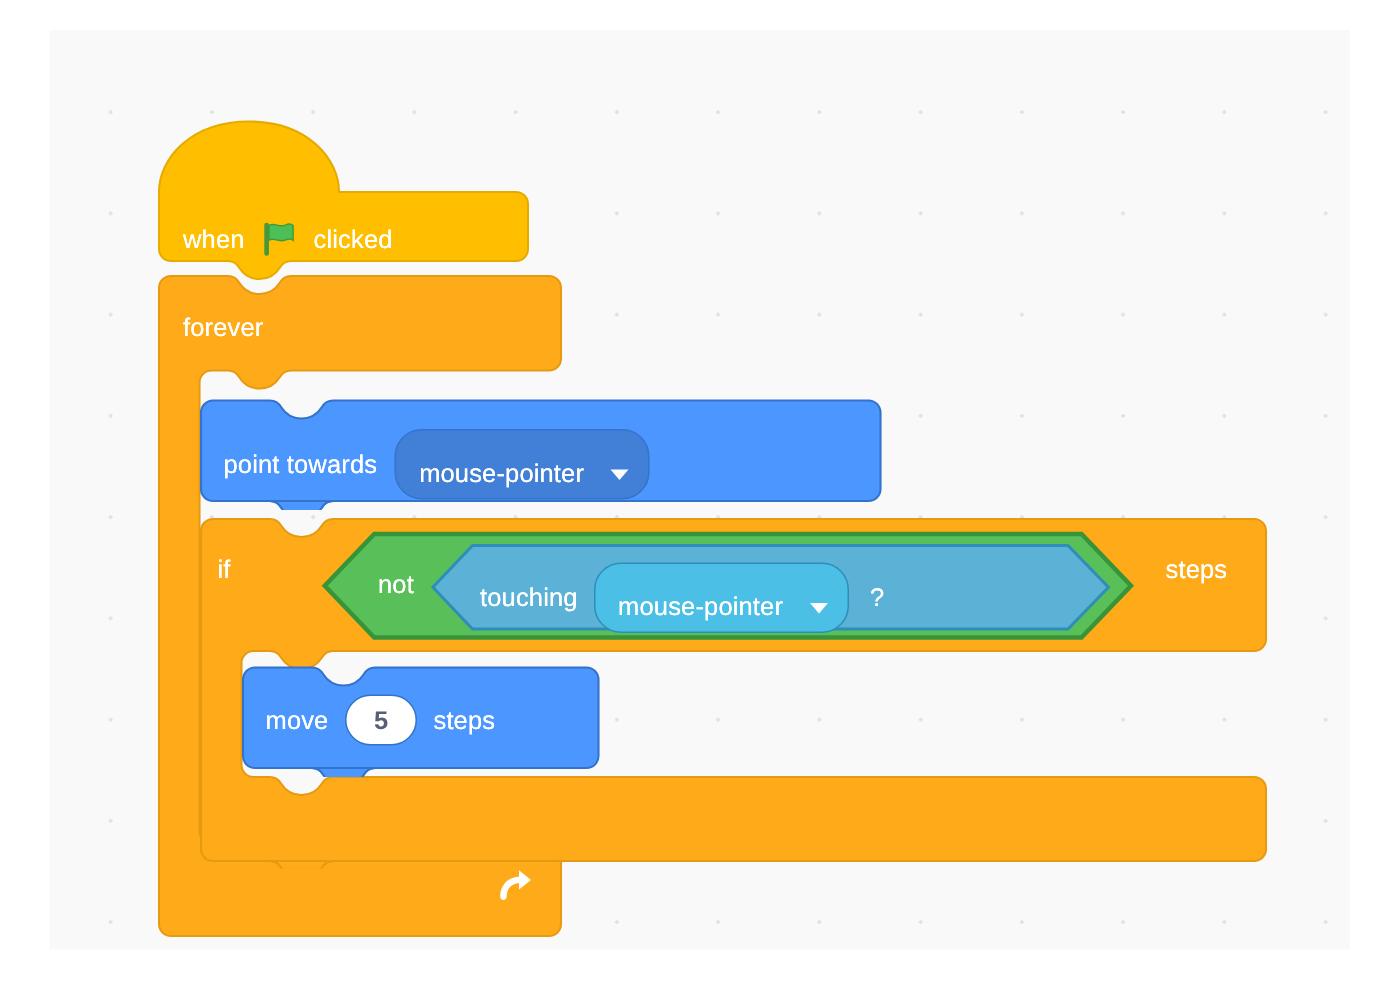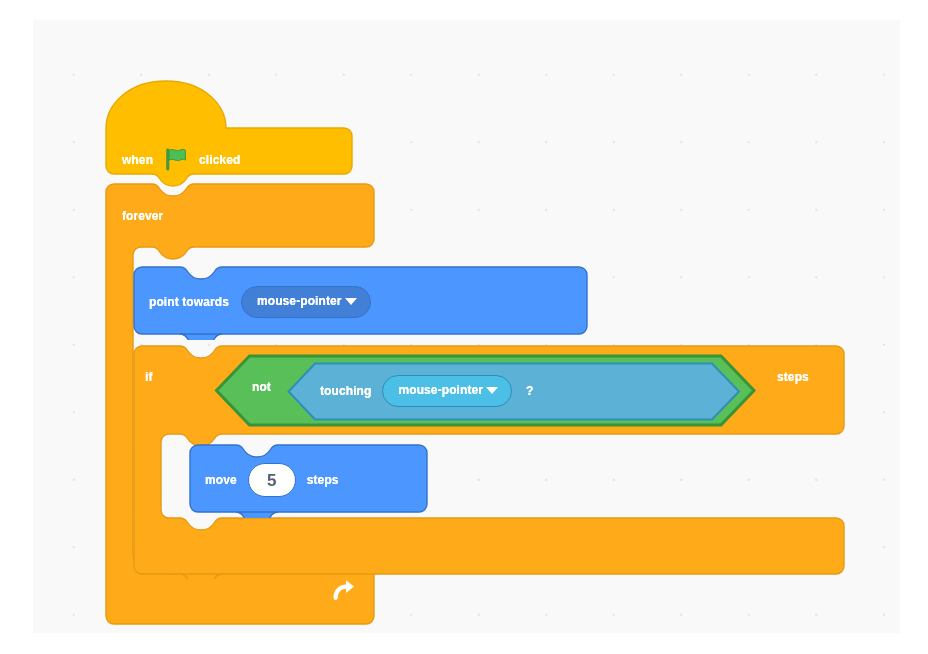--- a/index.html
+++ b/index.html
@@ -25,22 +25,22 @@
     background-color: #f9f9f9;
     background-image: radial-gradient(#e2e2e2 1.1px, transparent 1.2px);
     background-size: 67.5px 67.5px;
     background-position: 7px 21px;
     overflow: hidden;
   }
 
   
   .blk-label {
     color: #ffffff;
-    font-size: 12px;
-    font-weight: bold;
+    font-size: 17px;
+    font-weight: normal;
     line-height: 1;
     white-space: nowrap;
     letter-spacing: .1px;
     text-shadow: 0 0 0 currentColor;
   }
 
   
   #hat-block {
     position: absolute;
     left: 72px;
@@ -96,25 +96,25 @@
     left: 16px;
     top: 20px;
     display: flex;
     align-items: center;
     gap: 12px;
   }
 
   .dropdown-field {
     display: flex;
     align-items: center;
-    gap: 3px;
+    gap: 18px;
     background: #4280d7;
     border: 1px solid #3373cc;
     border-radius: 18px;
-    padding: 3px 13px 6px 15px;
+    padding: 18px 13px 6px 15px;
     height: 21px;
     box-sizing: content-box;
   }
   .dropdown-field.sensing {
     background: #4cbfe6;
     border: 1px solid #2e8eb8;
   }
   .dd-caret {
     width: 0; height: 0;
     border-left: 6.5px solid transparent;
@@ -178,21 +178,20 @@
   }
   #touching-block .qmark { margin-left: 3px; }
 
   
   #move-block {
     position: absolute;
     left: 128px;
     top: 424px;
     width: 239px;
     height: 70px;
-    margin-left: 28px;
   }
   #move-block .stack-svg { position:absolute; left:0; top:0; }
   #move-block .row {
     position: absolute;
     left: 16px;
     top: 19px;
     display: flex;
     align-items: center;
     gap: 11px;
   }

